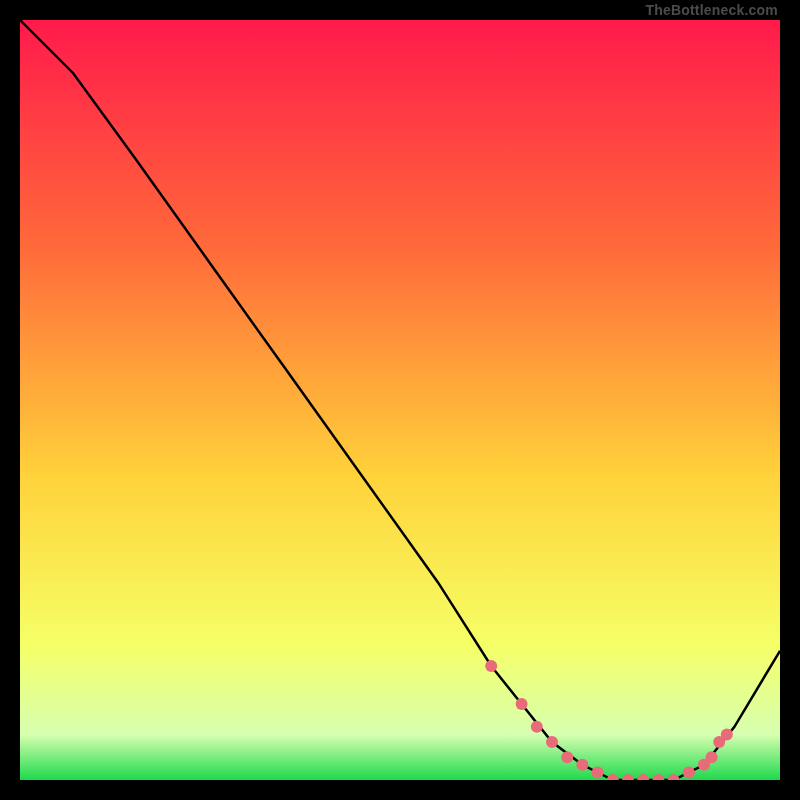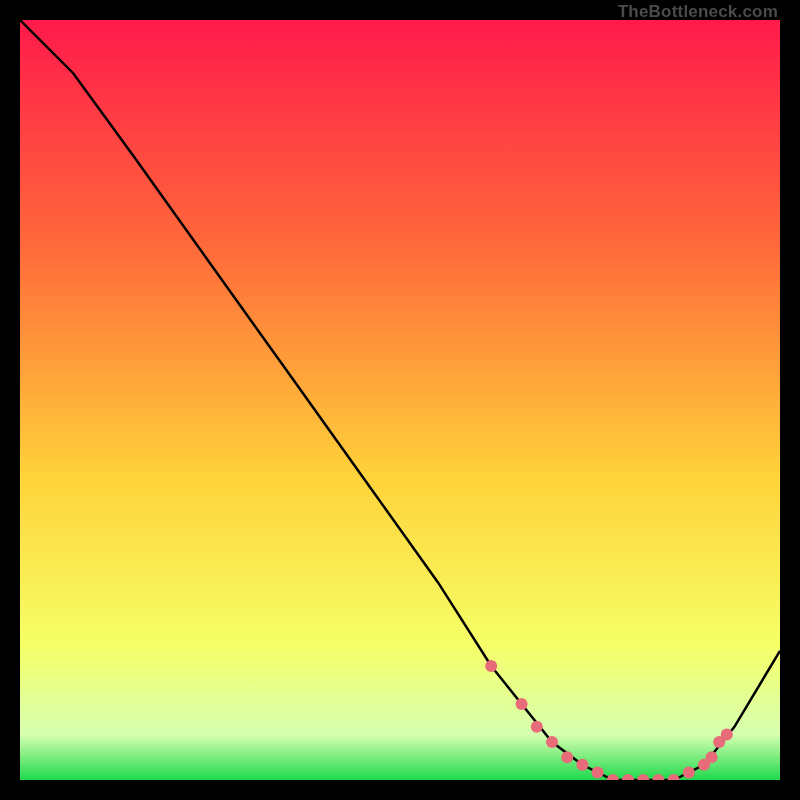--- a/index.html
+++ b/index.html
@@ -24,21 +24,21 @@
     left: 0;
     top: 0;
     width: 760px;
     height: 760px;
   }
   .watermark {
     position: absolute;
     top: 2px;
     right: 22px;
     color: #4b4b4b;
-    font-size: 17px;
+    font-size: 14px;
     font-weight: 600;
     letter-spacing: 0.2px;
     user-select: none;
   }
   svg { display: block; }
 </style>
 </head>
 <body>
 
 <div class="frame">

